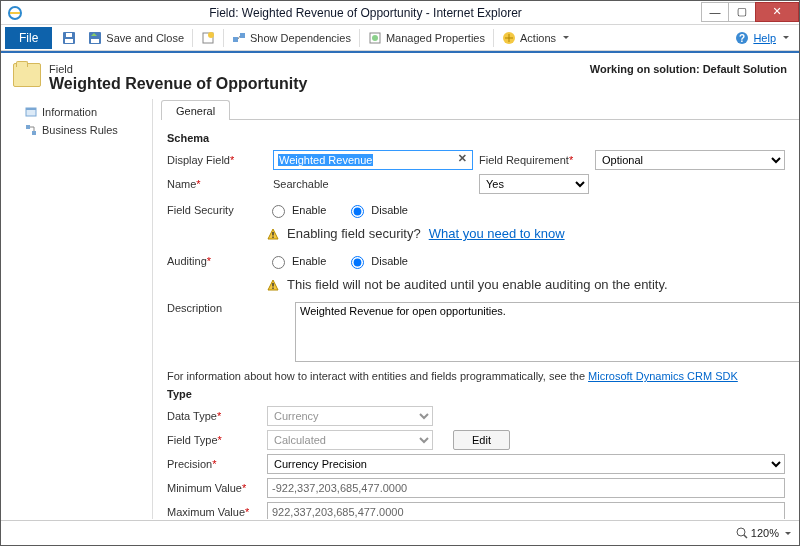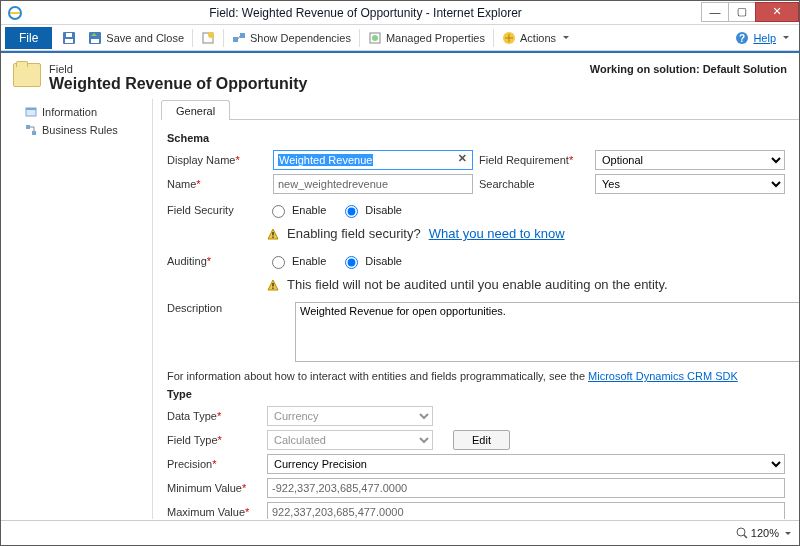--- a/index.html
+++ b/index.html
@@ -30,21 +30,21 @@
   .sideitem .si { width:12px; height:12px; display:inline-block;}
   .content { flex:1; overflow:auto; padding:0; }
   .tabs { display:flex; border-bottom:1px solid #c8c8c8; margin:0 0 6px 8px; }
   .tab { padding:4px 14px 3px; border:1px solid #c8c8c8; border-bottom:none; background:#fff; font-size:11px; position:relative; top:1px; border-radius:3px 3px 0 0; cursor:default;}
   .section { padding:2px 14px 4px 14px; }
   .section h3 { margin:4px 0 6px; font-size:11px; font-weight:bold; }
   .row { display:flex; align-items:center; margin-bottom:4px; min-height:20px; }
   .lbl { width:100px; font-size:11px; color:#333; }
   .lbl .req { color:#c00; }
   .fld { flex:1; }
-  .fld2 { display:flex; gap:0; align-items:center; }
+  .fld2 { display:flex; gap:6px; align-items:center; }
   .col2 { display:grid; grid-template-columns: 100px 200px 110px 1fr; align-items:center; column-gap:6px; row-gap:4px; }
   input[type=text].tin, select.sel, textarea.tin { width:100%; font:inherit; border:1px solid #b6b6b6; padding:2px 4px; height:20px; background:#fff; }
   input[readonly], .readonly { background:#ececec; color:#666; }
   select.sel { height:20px; padding:1px 2px; }
   textarea.tin { height:60px; resize:none;margin-left:28px; }
   .radio { display:flex; align-items:center; gap:4px; margin-right:14px; font-size:11px; }
   .warn { display:flex; align-items:center; gap:8px; font-size:13px; margin:2px 0 6px 0; color:#333; }
   .warn-icon { width:12px; height:12px; }
   .link { color:#0066cc; text-decoration:underline; cursor:pointer; }
   .info { font-size:11px; color:#333; margin:6px 0; }
@@ -170,32 +170,31 @@
 
   <div class="content">
     <div class="tabs">
       <div class="tab">General</div>
     </div>
 
     <div class="section">
       <h3>Schema</h3>
 
       <div class="col2">
-        <div class="lbl"><span>Display Name</span><span class="req">*</span></div>
+        <div class="lbl"><span>Display Field</span><span class="req">*</span></div>
         <div class="inwrap">
           <div class="tin" style="border:1px solid #3399ff;display:flex;align-items:center;padding:2px 4px;height:20px">
             <span class="selectedtxt">Weighted Revenue</span>
           </div>
           <span class="clearx">✕</span>
         </div>
         <div class="lbl"><span>Field Requirement</span><span class="req">*</span></div>
         <select class="sel"><option>Optional</option></select>
 
         <div class="lbl"><span>Name</span><span class="req">*</span></div>
-        <input type="text" class="tin readonly" readonly="" value="new_weightedrevenue" style="">
         <div class="lbl">Searchable</div>
         <select class="sel"><option>Yes</option></select>
       </div>
 
       <div class="row" style="margin-top:6px">
         <div class="lbl">Field Security</div>
         <div class="fld2">
           <label class="radio">
               <input type="radio" name="fs" style="">
               <span>Enable</span>

